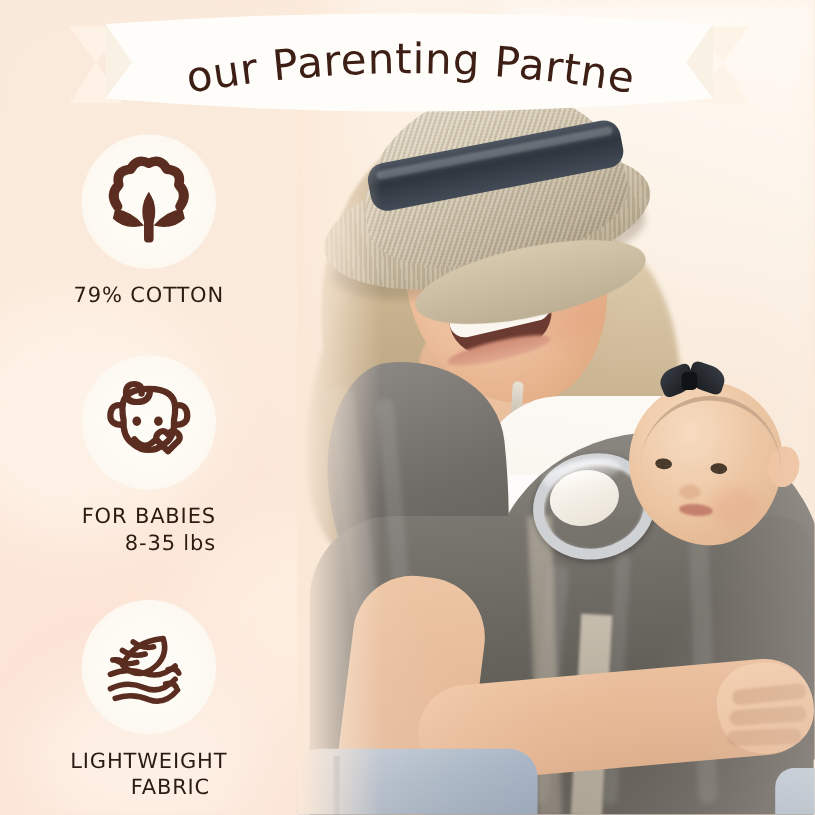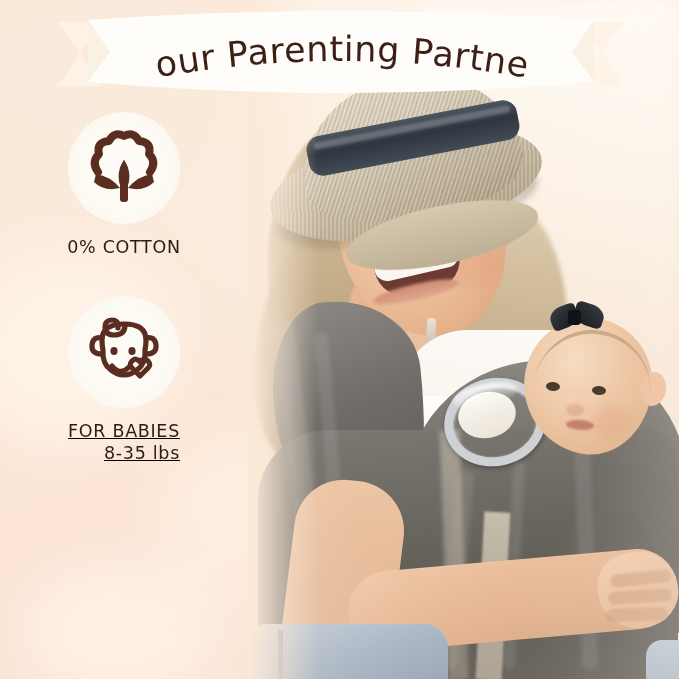--- a/index.html
+++ b/index.html
@@ -295,21 +295,21 @@
     position:relative;width:112px;height:112px;margin:0 auto;border-radius:50%;
     background:radial-gradient(circle at 50% 50%, #fefcf7 0%, #fdfaf3 62%, rgba(253,248,240,.85) 82%, rgba(253,248,240,0) 100%);
   }
   .badge svg{position:absolute;left:50%;top:50%;transform:translate(-50%,-50%);}
   .flabel{
     margin-top:12px;color:#2b1c12;font-size:17.5px;letter-spacing:.7px;line-height:1.28;
     font-family:"DejaVu Sans", sans-serif;font-weight:400;
   }
   .flabel .l2{display:block;padding-left:36px;}
   #feat1{top:112px;}
-  #feat2{top:296px;text-decoration:underline;}
+  #feat2{top:296px;}
   #feat3{top:500px;}
 </style>
 </head>
 <body>
 
 <div id="stage">
 
   <div class="blotch b1"></div>
   <div class="blotch b2"></div>
   <div class="blotch b3"></div>
@@ -427,21 +427,21 @@
         <g fill="#5a2d20">
           <path d="M48 40 q9 13 3 28 q-7 -9 -7 -20 z"></path>
           <path d="M48 40 q-9 13 -3 28 q7 -9 7 -20 z"></path>
           <path d="M20 54 q14 2 24 14 q-16 4 -26 -6 z"></path>
           <path d="M76 54 q-14 2 -24 14 q16 4 26 -6 z"></path>
           <rect x="44" y="60" width="8" height="22" rx="3"></rect>
         </g>
       </svg>
     </div>
     <div class="flabel">
-      <span>0% COTTON</span>
+      <span>79% COTTON</span>
     </div>
   </div>
 
   <div class="feature" id="feat2">
     <div class="badge">
       <svg width="96" height="96" viewBox="0 0 96 96">
         <g fill="none" stroke="#5a2d20" stroke-width="5.2" stroke-linecap="round" stroke-linejoin="round">
           <path d="M26 36 q0 -16 22 -16 q22 0 22 16 q0 6 -1 10 q1 14 -8 20 q-6 5 -13 5 q-7 0 -13 -5 q-9 -6 -8 -20 q-1 -4 -1 -10 z"></path>
           <path d="M26 34 q-9 -2 -10 7 q-1 9 10 9"></path>
           <path d="M70 34 q9 -2 10 7 q1 9 -10 9"></path>
@@ -454,14 +454,36 @@
           <ellipse cx="56" cy="47" rx="3.6" ry="4"></ellipse>
         </g>
       </svg>
     </div>
     <div class="flabel">
       <span>FOR BABIES</span>
       <span class="l2">8-35 lbs</span>
     </div>
   </div>
 
+  <div class="feature" id="feat3">
+    <div class="badge">
+      <svg width="96" height="96" viewBox="0 0 96 96">
+        <g fill="none" stroke="#5a2d20" stroke-width="4.6" stroke-linecap="round" stroke-linejoin="round">
+          <path d="M26 46 q10 -20 34 -22 q5 16 -10 26 q-13 8 -24 -4 z"></path>
+          <path d="M20 42 q8 5 18 2"></path>
+          <path d="M26 34 q9 6 19 3"></path>
+          <path d="M35 27 q8 6 17 4"></path>
+          <path d="M18 42 q7 -1 9 3"></path>
+          <path d="M16 54 q14 -6 28 -1 q14 5 26 -6"></path>
+          <path d="M16 66 q14 -7 28 -1 q14 6 26 -7"></path>
+          <path d="M20 74 q14 -5 28 1 q13 5 24 -8"></path>
+          <path d="M64 50 q7 -2 9 3"></path>
+          <path d="M62 62 q7 -2 9 3"></path>
+        </g>
+      </svg>
+    </div>
+    <div class="flabel">
+      <span>LIGHTWEIGHT</span>
+      <span class="l2">FABRIC</span>
+    </div>
+  </div>
 
 </div>
 
 </body></html>

